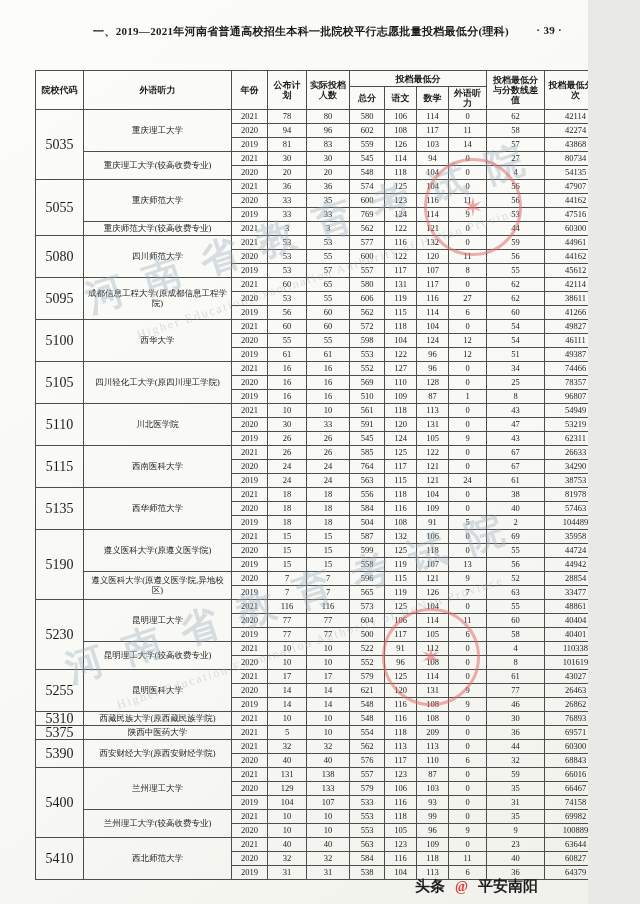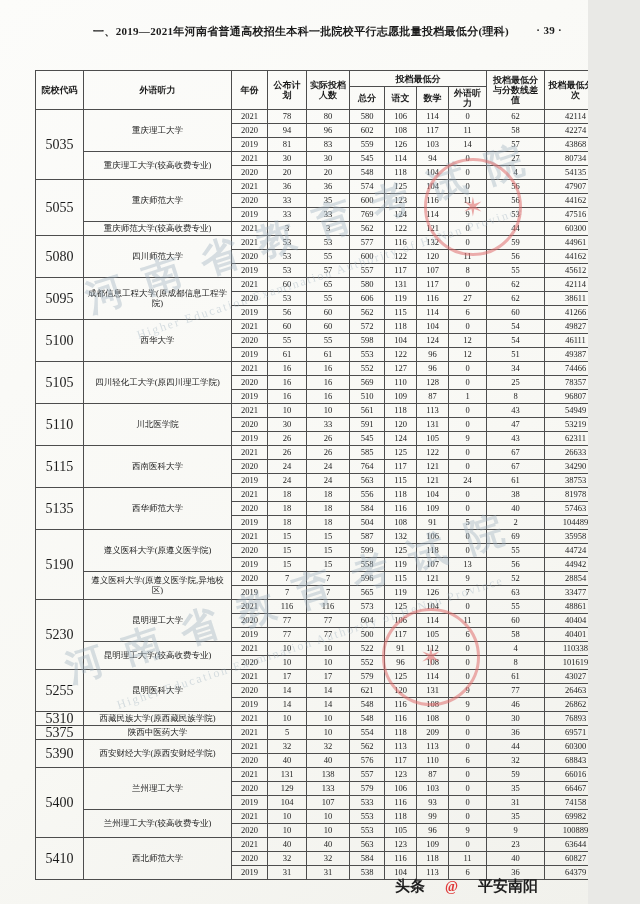--- a/index.html
+++ b/index.html
@@ -57,21 +57,21 @@
     border:3px solid rgba(224,110,110,0.55); border-radius:50%;
     z-index:6; pointer-events:none;
     display:flex; align-items:center; justify-content:center;
     color:rgba(224,110,110,0.6); font-size:26px;
   }
   .seal1 { left:424px; top:158px; }
   .seal2 { left:382px; top:608px; }
 
   .footer {
     position:absolute; right:50px; bottom:8px;
-    display:flex; align-items:center; gap:20px;
+    display:flex; align-items:center; gap:10px;
     font-size:15px; font-weight:bold; color:#1e1e1e; z-index:7;margin-left:21px;
   }
   .footer .at { color:#e03a3a; font-size:14px; font-weight:bold; }
 </style>
 </head>
 <body>
 
 <div class="page">
 
   <div class="header">

